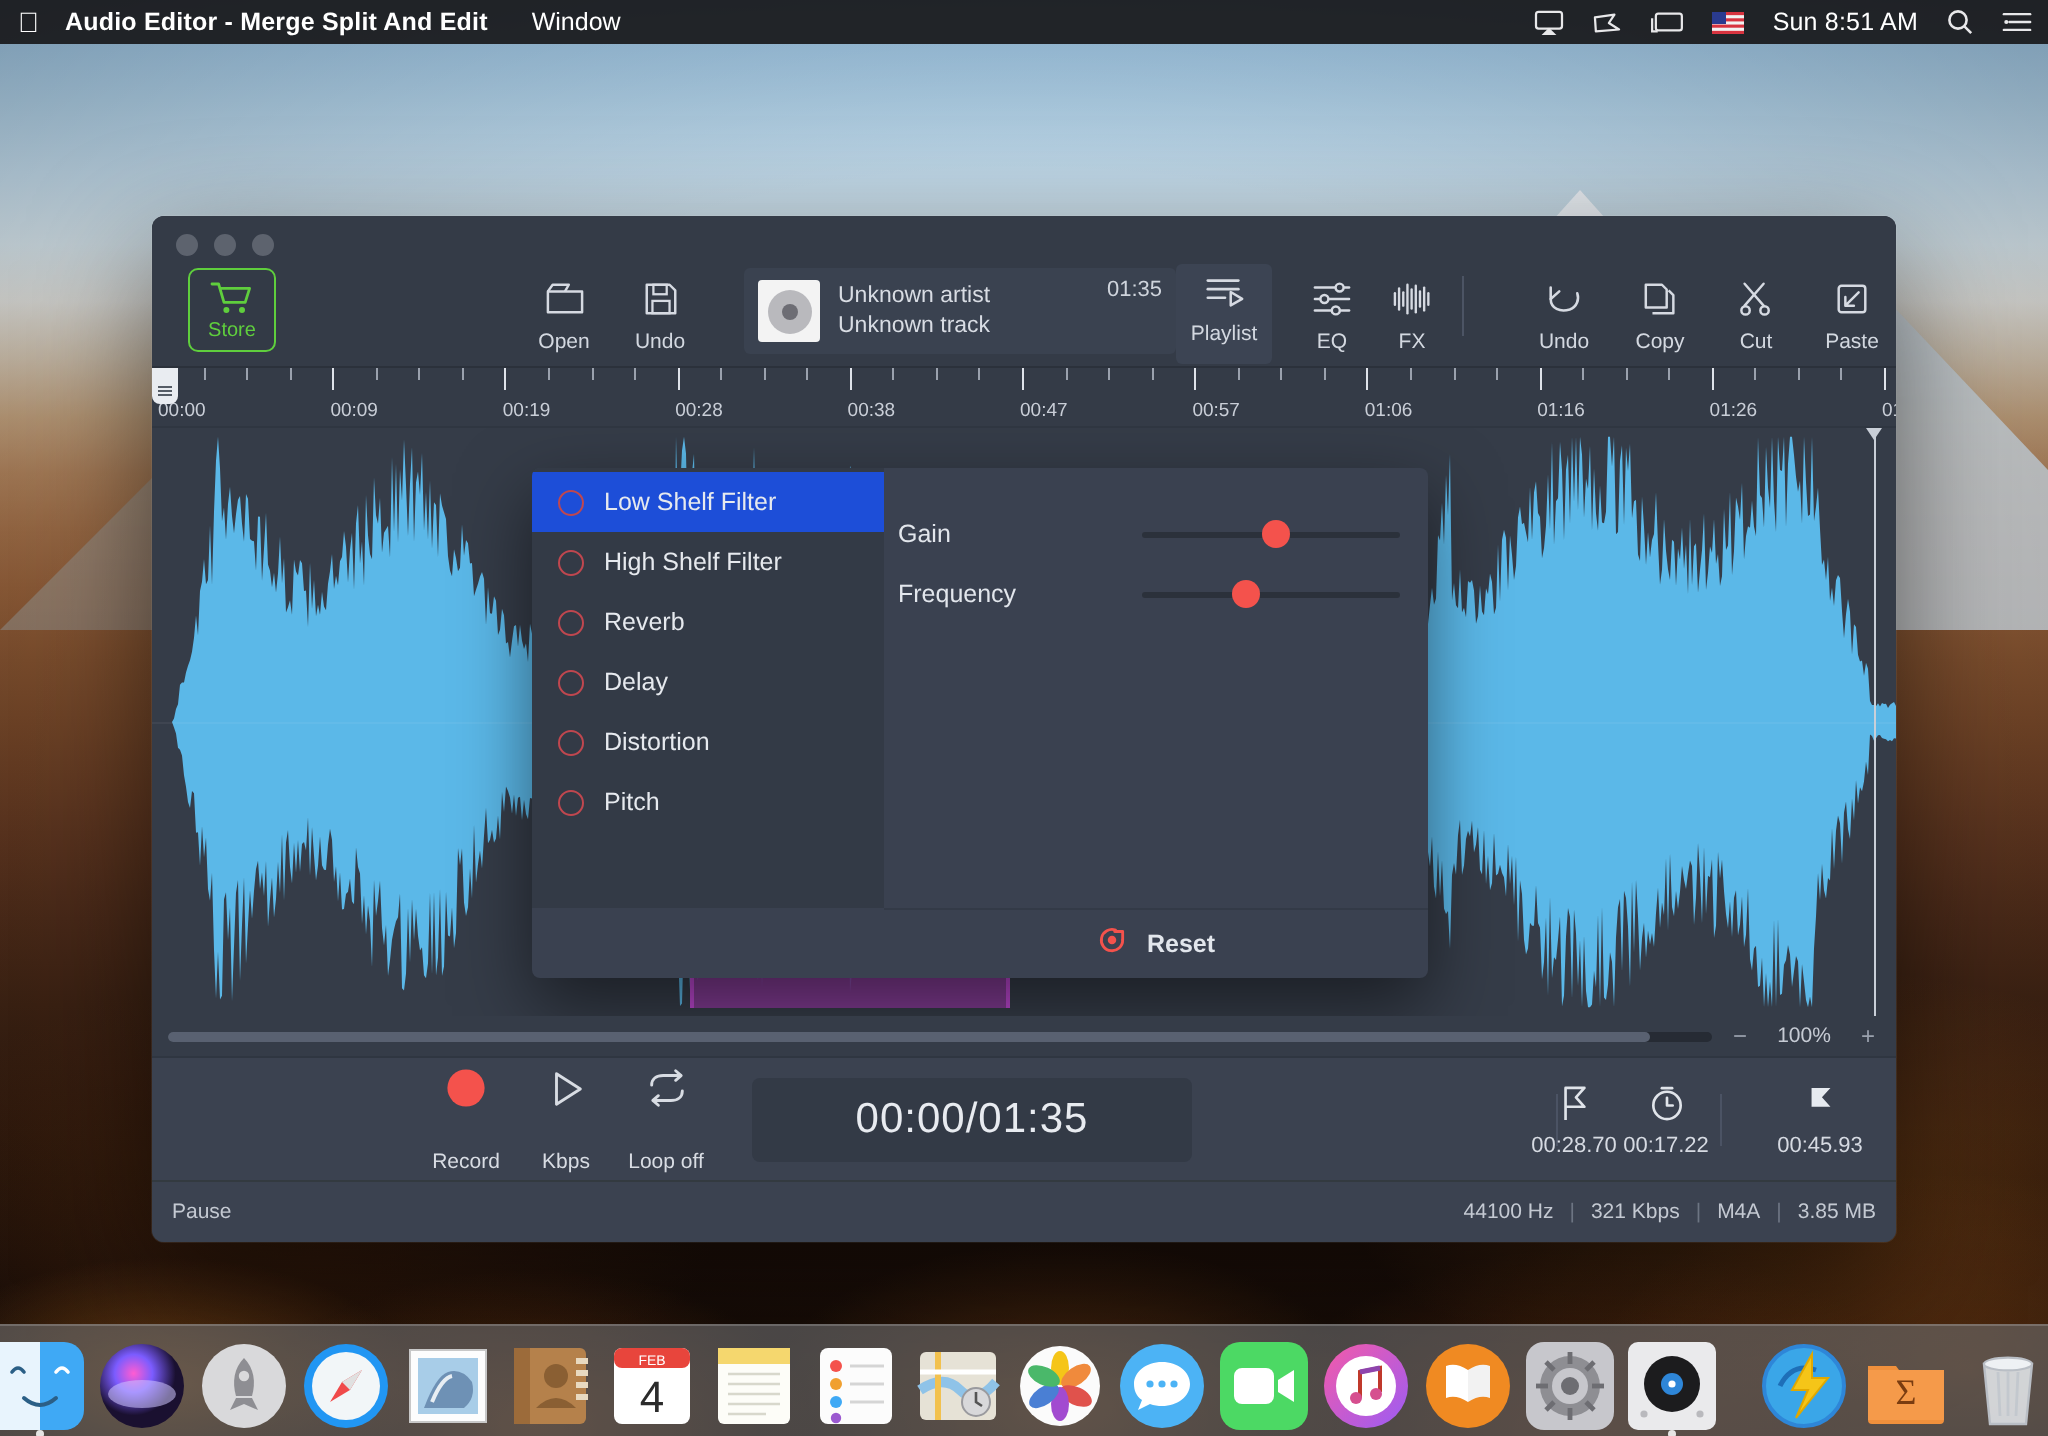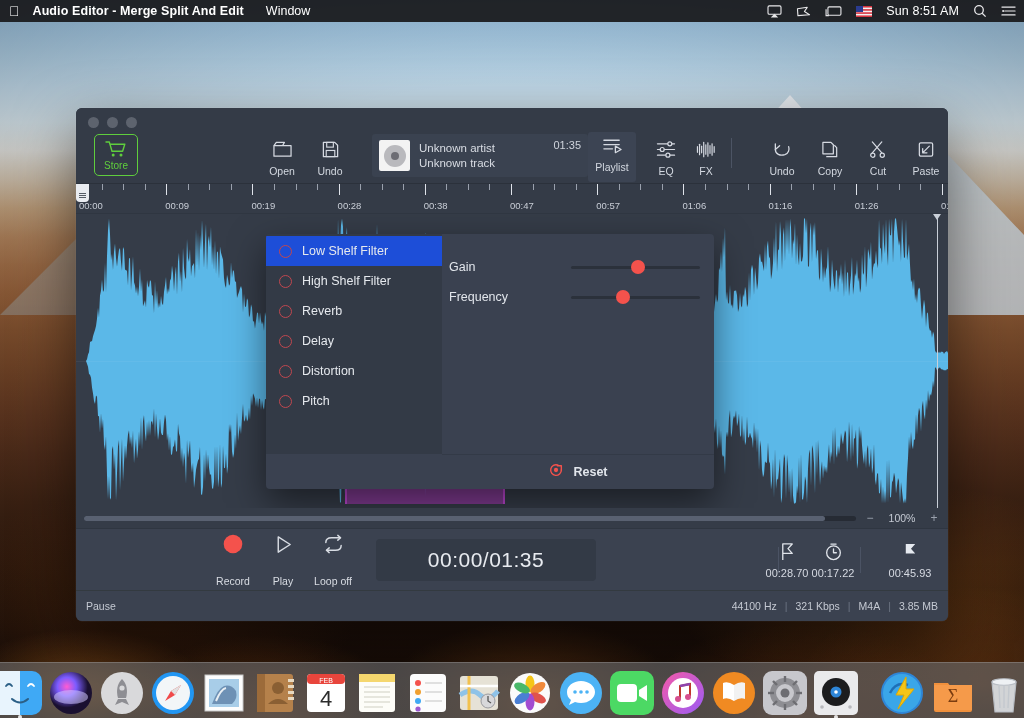--- a/index.html
+++ b/index.html
@@ -636,21 +636,21 @@
           </svg>
       </span>
       <span class="lbl">Record</span>
     </div>
     <div class="tr-btn" id="play-btn">
       <span class="glyph">
         <svg width="21" height="21" viewBox="0 0 22 22">
             <polygon points="5.5,3 18,11 5.5,19" fill="none" stroke="#d8dce3" stroke-width="1.5" stroke-linejoin="round"></polygon>
           </svg>
       </span>
-      <span class="lbl">Play</span>
+      <span class="lbl">Kbps</span>
     </div>
     <div class="tr-btn" id="loop-btn">
       <span class="glyph">
         <svg width="23" height="20" viewBox="0 0 24 20">
             <path d="M4 8.5 C4 5.2 6.6 3.5 10 3.5 H19" fill="none" stroke="#d8dce3" stroke-width="1.5" stroke-linecap="round"></path>
             <path d="M16.5 1 L19.4 3.5 L16.5 6" fill="none" stroke="#d8dce3" stroke-width="1.5" stroke-linecap="round" stroke-linejoin="round"></path>
             <path d="M20 11.5 C20 14.8 17.4 16.5 14 16.5 H5" fill="none" stroke="#d8dce3" stroke-width="1.5" stroke-linecap="round"></path>
             <path d="M7.5 14 L4.6 16.5 L7.5 19" fill="none" stroke="#d8dce3" stroke-width="1.5" stroke-linecap="round" stroke-linejoin="round"></path>
           </svg>
       </span>

